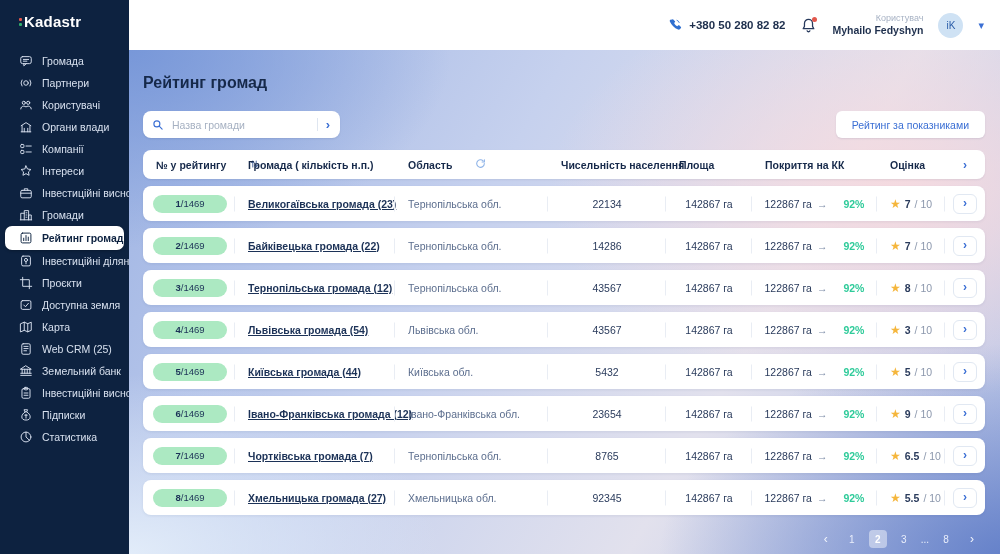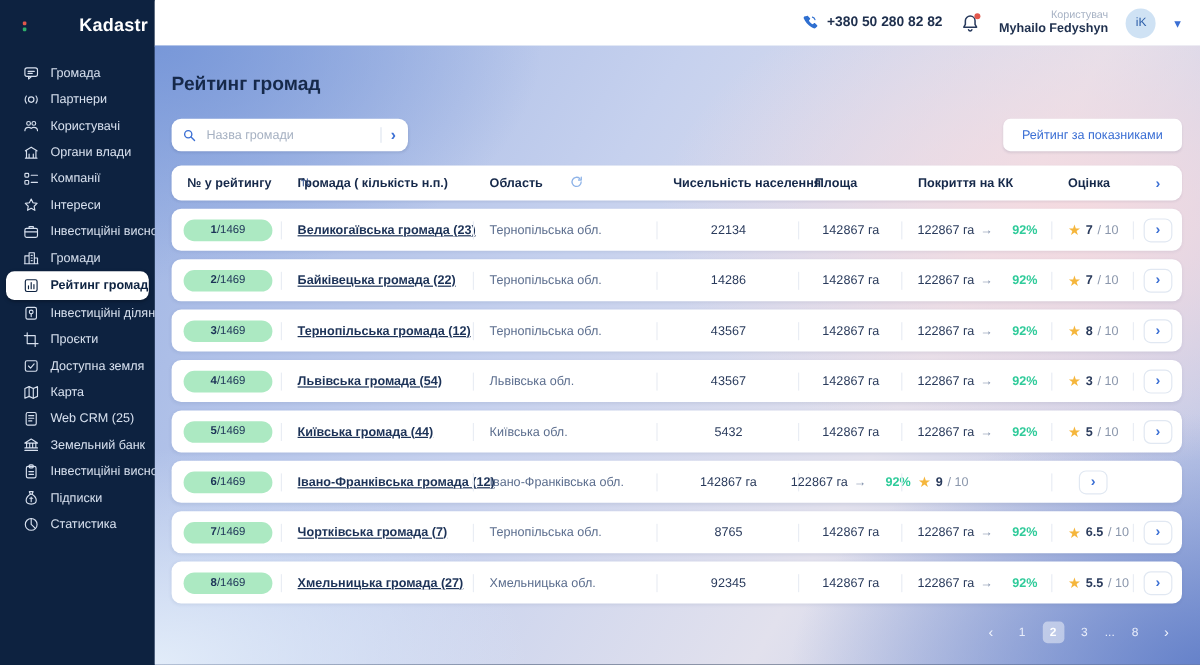--- a/index.html
+++ b/index.html
@@ -2,34 +2,34 @@
 <html style="--sidebar: #0d2240; --accent: #3b6fd4; --green: #2fcb9a; --star: #f5b63c; --pill: #ace9c2; --logo-dot-top: #e2574c; --logo-dot-bottom: #2fae6b;"><head>
 <meta charset="utf-8">
 <style>
   * { box-sizing: border-box; }
   html,body { margin:0; padding:0; }
   body { width:1000px; height:554px; font-family:"Liberation Sans", sans-serif; overflow:hidden; background:#0d2240; }
   .app { display:flex; width:1000px; height:554px; }
 
   
   .sidebar { width:129px; flex-shrink:0; background:var(--sidebar,#0d2240); color:#d7e0ee; }
-  .logo { display:flex; align-items:center; padding:13px 0 6px 19px; color:#fff; font-size:15px; font-weight:bold; letter-spacing:.2px;gap:42px; }
+  .logo { display:flex; align-items:center; padding:13px 0 6px 19px; color:#fff; font-size:15px; font-weight:bold; letter-spacing:.2px; }
   .logo-dots { display:flex; flex-direction:column; gap:2px; margin-right:2px; }
   .dot { width:3px; height:3px; border-radius:1px; }
   .dot-top { background:var(--logo-dot-top,#e2574c); }
   .dot-bottom { background:var(--logo-dot-bottom,#2fae6b); }
   nav { margin-top:14px; }
   .nav-item { display:flex; align-items:center; gap:9px; height:22px; margin:0 5px; padding:0 6px 0 14px; border-radius:7px; font-size:10.5px; color:#d7e0ee; cursor:pointer; white-space:nowrap; }
   .nav-item.active { background:#fff; color:#0d2240; font-weight:bold; height:24px; box-shadow:0 1px 3px rgba(0,0,0,.25); }
   .nav-ico { width:14px; height:14px; display:flex; flex-shrink:0; }
   .nav-ico svg { width:14px; height:14px; stroke:currentColor; fill:none; stroke-width:1.1; stroke-linecap:round; stroke-linejoin:round; }
 
   
   .main { flex:1; display:flex; flex-direction:column; min-width:0; }
-  .topbar { height:38px; background:#fff; display:flex; align-items:center; justify-content:flex-end; gap:15px; padding:0 16px; box-shadow:0 1px 0 #eef1f5; }
+  .topbar { height:50px; background:#fff; display:flex; align-items:center; justify-content:flex-end; gap:15px; padding:0 16px; box-shadow:0 1px 0 #eef1f5; }
   .phone-group { display:flex; align-items:center; gap:7px; font-size:11.5px; font-weight:bold; color:#1e2f4d; cursor:pointer; }
   .bell { position:relative; display:flex; cursor:pointer; }
   .bell svg { width:17px; height:17px; stroke:#27395c; fill:none; stroke-width:1.2; stroke-linecap:round; stroke-linejoin:round; }
   .bell .bdot { position:absolute; top:0; right:0; width:5px; height:5px; border-radius:50%; background:#e2574c; }
   .user-block { text-align:right; line-height:1.25; }
   .user-label { font-size:9px; color:#a7b2c4; }
   .user-name { font-size:10.5px; font-weight:bold; color:#1e2f4d; }
   .avatar { width:25px; height:25px; border-radius:50%; background:#cfe2f4; color:#2b5da8; font-size:10px; font-weight:normal; display:flex; align-items:center; justify-content:center; cursor:pointer; }
   .caret { color:#3b6fd4; font-size:11px; cursor:pointer; }
 
@@ -491,20 +491,21 @@
     <div class="cell c-rank">
       <span class="pill">
                   <b class="rk">6</b>
                   <span class="rt">/1469</span>
                 </span>
     </div>
     <div class="cell c-name">
                 <a class="hlink">Івано-Франківська громада (12)</a>
               </div>
     <div class="cell c-obl">Івано-Франківська обл.</div>
+    <div class="cell c-pop">23654</div>
     <div class="cell c-area">142867 га</div>
     <div class="cell c-cov">
       <span class="cov-area">122867 га</span>
       <span class="cov-arrow">→</span>
       <span class="cov-pct">92%</span>
     </div>
     <div class="cell c-rate">
       <span class="star">★</span>
       <b class="rv">9</b>
                 <span class="rmax"> / 10</span>

